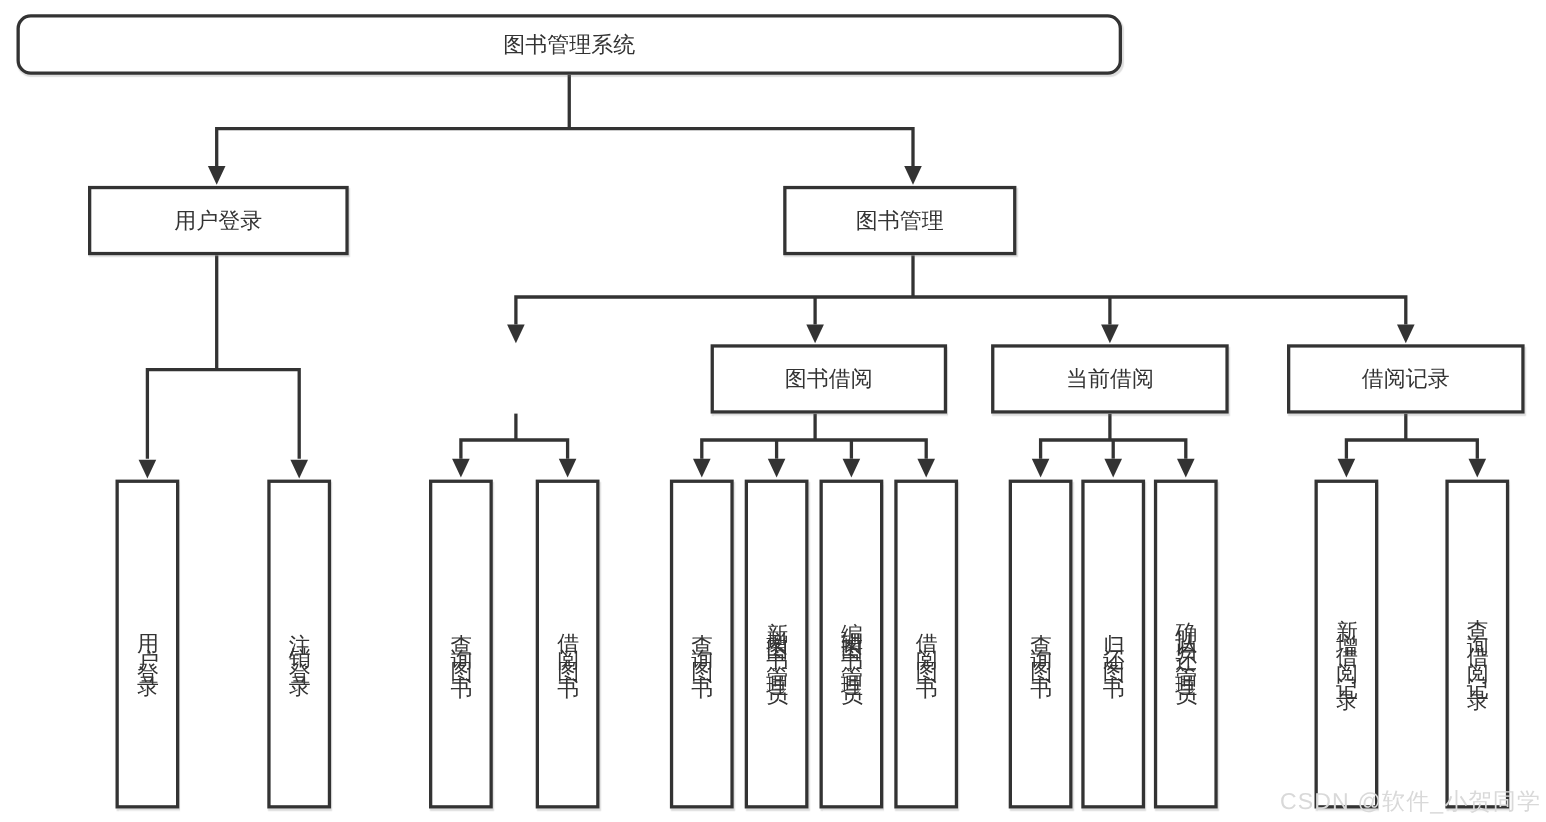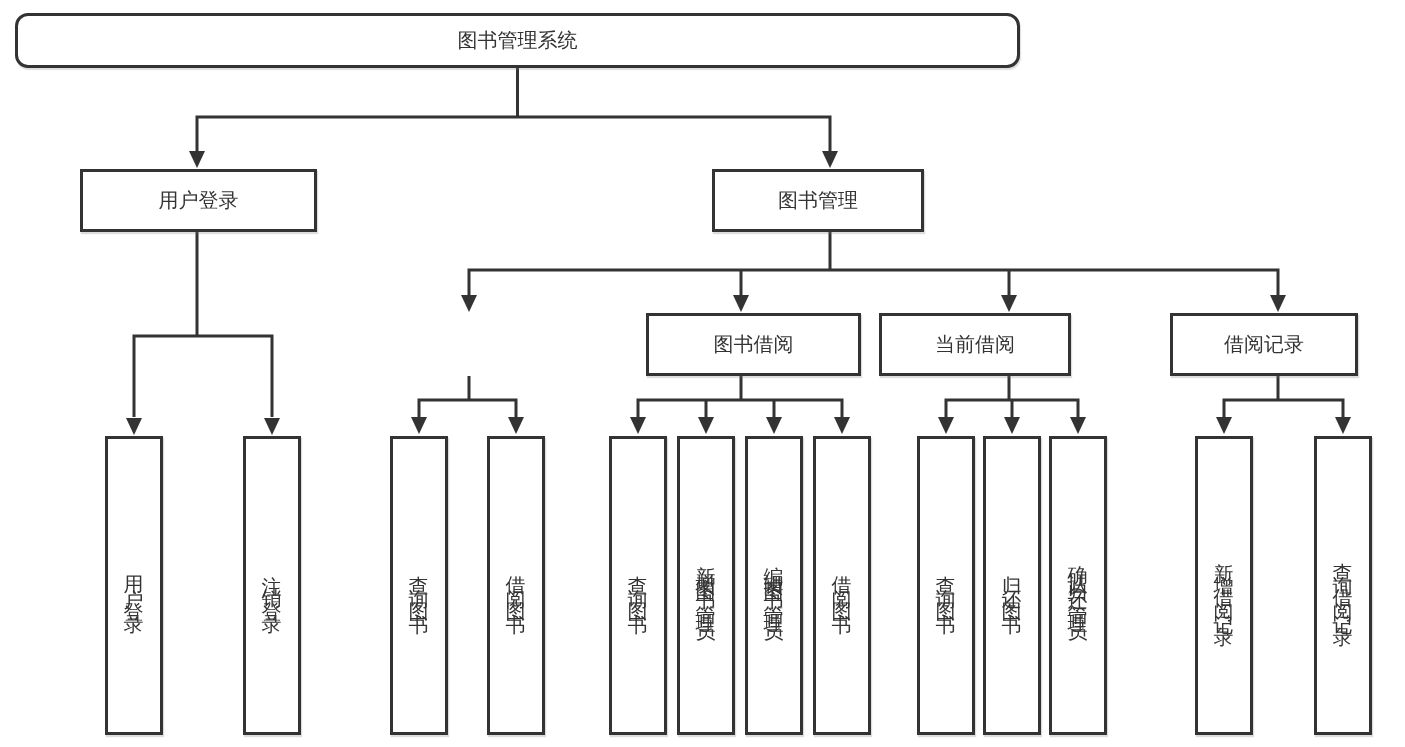--- a/index.html
+++ b/index.html
@@ -113,24 +113,24 @@
   <div class="node l2-node" style="left:80px; width:237px;">
     <span>用户登录</span>
   </div>
   <div class="node l2-node" style="left:712px; width:212px;">
     <span>图书管理</span>
   </div>
 
   <div class="node l3-node" style="left:634px; width:215px;margin-left:12px;">
     <span>图书借阅</span>
   </div>
-  <div class="node l3-node" style="left:879px; width:192px;">
+  <div class="node l3-node" style="left:901px; width:216px;">
     <span>当前借阅</span>
   </div>
-  <div class="node l3-node" style="left:1170px; width:188px;">
+  <div class="node l3-node" style="left:1170px; width:216px;">
     <span>借阅记录</span>
   </div>
 
   <div class="node leaf" style="left:105px;">
     <span class="vtext">用户登录</span>
   </div>
   <div class="node leaf" style="left:243px;">
     <span class="vtext">注销登录</span>
   </div>
 
@@ -164,13 +164,14 @@
     <span class="vtext">确认归还（管理员）</span>
   </div>
 
   <div class="node leaf" style="left:1195px;">
     <span class="vtext">新增借阅记录</span>
   </div>
   <div class="node leaf" style="left:1314px;">
     <span class="vtext">查询借阅记录</span>
   </div>
 
+  <div class="watermark">CSDN @软件_小贺同学</div>
 </div>
 
 </body></html>

